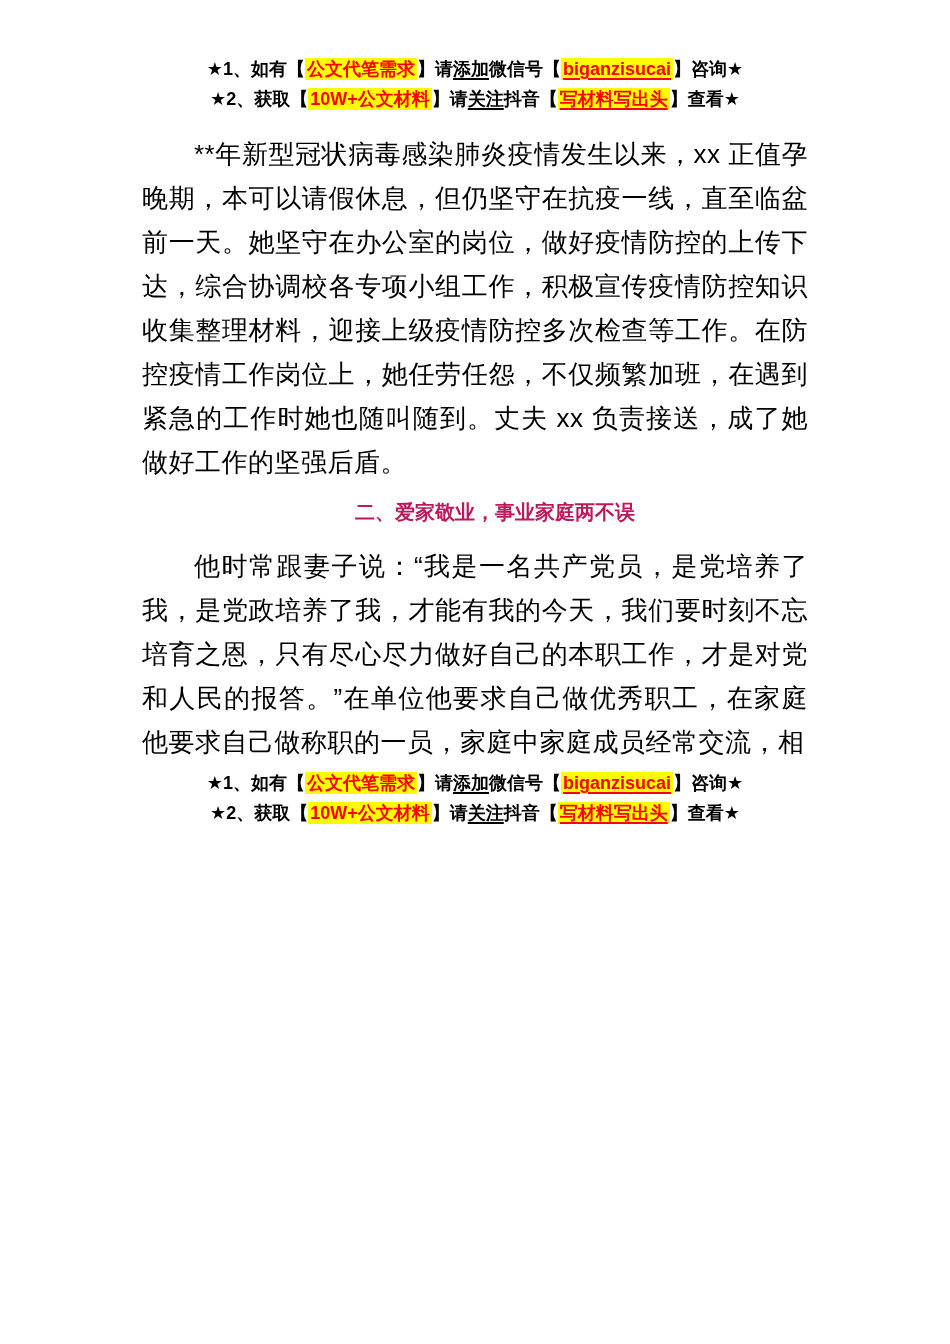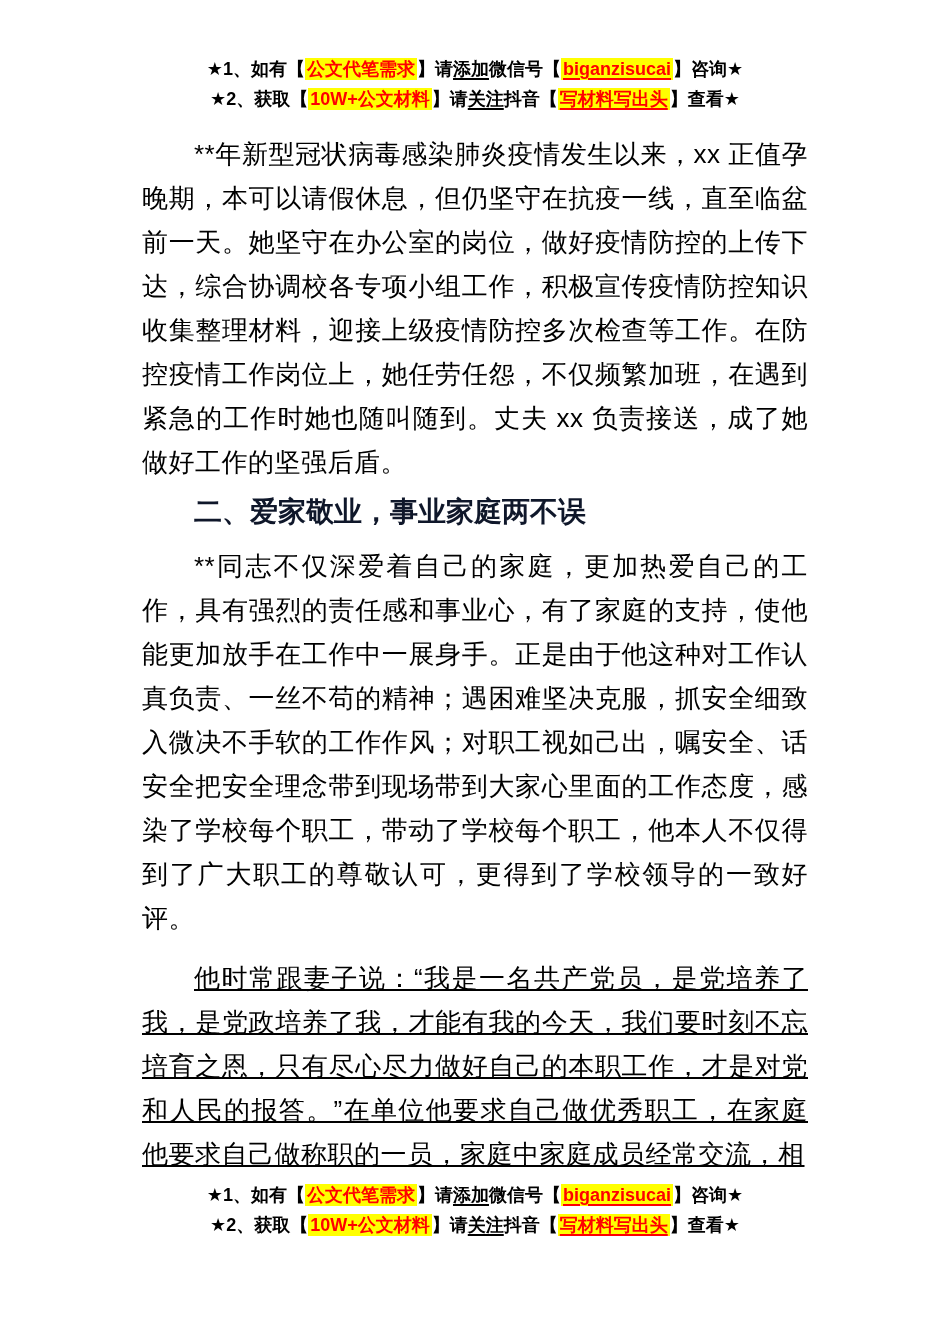--- a/index.html
+++ b/index.html
@@ -62,42 +62,41 @@
     line-height: 44px;
     text-align: justify;
     text-justify: inter-ideograph;
     text-indent: 2em;
     font-weight: normal;
     color: #000000;
   }
   .doc-body p.doc-para + p.doc-para { margin-top: 16px; text-decoration: underline; }
   .doc-body h2.doc-heading {
     margin: 4px 0 8px 0;
-    font-size: 28px;
+    font-size: 20px;
     line-height: 48px;
     font-weight: bold;
     text-indent: 2em;
-    text-align: left;
-    color: #0f172a;
+    text-align: center;
+    color: #be185d;
   }
 </style>
 </head>
 <body>
 
 <div class="page">
 
   <div class="banner top">
     <div class="banner-line"><span class="seg seg-plain">★1、如有【</span><span class="seg seg-highlight-red">公文代笔需求</span><span class="seg seg-plain">】请</span><span class="seg seg-underline">添加</span><span class="seg seg-plain">微信号【</span><span class="seg seg-highlight-red-underline">biganzisucai</span><span class="seg seg-plain">】咨询★</span></div>
     <div class="banner-line"><span class="seg seg-plain">★2、获取【</span><span class="seg seg-highlight-red">10W+公文材料</span><span class="seg seg-plain">】请</span><span class="seg seg-underline">关注</span><span class="seg seg-plain">抖音【</span><span class="seg seg-highlight-red-underline">写材料写出头</span><span class="seg seg-plain">】查看★</span></div>
   </div>
 
   <div class="doc-body">
       <p class="doc-para">**年新型冠状病毒感染肺炎疫情发生以来，xx 正值孕晚期，本可以请假休息，但仍坚守在抗疫一线，直至临盆前一天。她坚守在办公室的岗位，做好疫情防控的上传下达，综合协调校各专项小组工作，积极宣传疫情防控知识收集整理材料，迎接上级疫情防控多次检查等工作。在防控疫情工作岗位上，她任劳任怨，不仅频繁加班，在遇到紧急的工作时她也随叫随到。丈夫 xx 负责接送，成了她做好工作的坚强后盾。</p>
       <h2 class="doc-heading">二、爱家敬业，事业家庭两不误</h2>
-      <p class="doc-para">**同志不仅深爱着自己的家庭，更加热爱自己的工作，具有强烈的责任感和事业心，有了家庭的支持，使他能更加放手在工作中一展身手。正是由于他这种对工作认真负责、一丝不苟的精神；遇困难坚决克服，抓安全细致入微决不手软的工作作风；对职工视如己出，嘱安全、话安全把安全理念带到现场带到大家心里面的工作态度，感染了学校每个职工，带动了学校每个职工，他本人不仅得到了广大职工的尊敬认可，更得到了学校领导的一致好评。</p>
       <p class="doc-para">他时常跟妻子说：“我是一名共产党员，是党培养了我，是党政培养了我，才能有我的今天，我们要时刻不忘培育之恩，只有尽心尽力做好自己的本职工作，才是对党和人民的报答。”在单位他要求自己做优秀职工，在家庭他要求自己做称职的一员，家庭中家庭成员经常交流，相</p>
     </div>
 
   <div class="banner bottom">
     <div class="banner-line"><span class="seg seg-plain">★1、如有【</span><span class="seg seg-highlight-red">公文代笔需求</span><span class="seg seg-plain">】请</span><span class="seg seg-underline">添加</span><span class="seg seg-plain">微信号【</span><span class="seg seg-highlight-red-underline">biganzisucai</span><span class="seg seg-plain">】咨询★</span></div>
     <div class="banner-line"><span class="seg seg-plain">★2、获取【</span><span class="seg seg-highlight-red">10W+公文材料</span><span class="seg seg-plain">】请</span><span class="seg seg-underline">关注</span><span class="seg seg-plain">抖音【</span><span class="seg seg-highlight-red-underline">写材料写出头</span><span class="seg seg-plain">】查看★</span></div>
   </div>
 
 </div>
 

